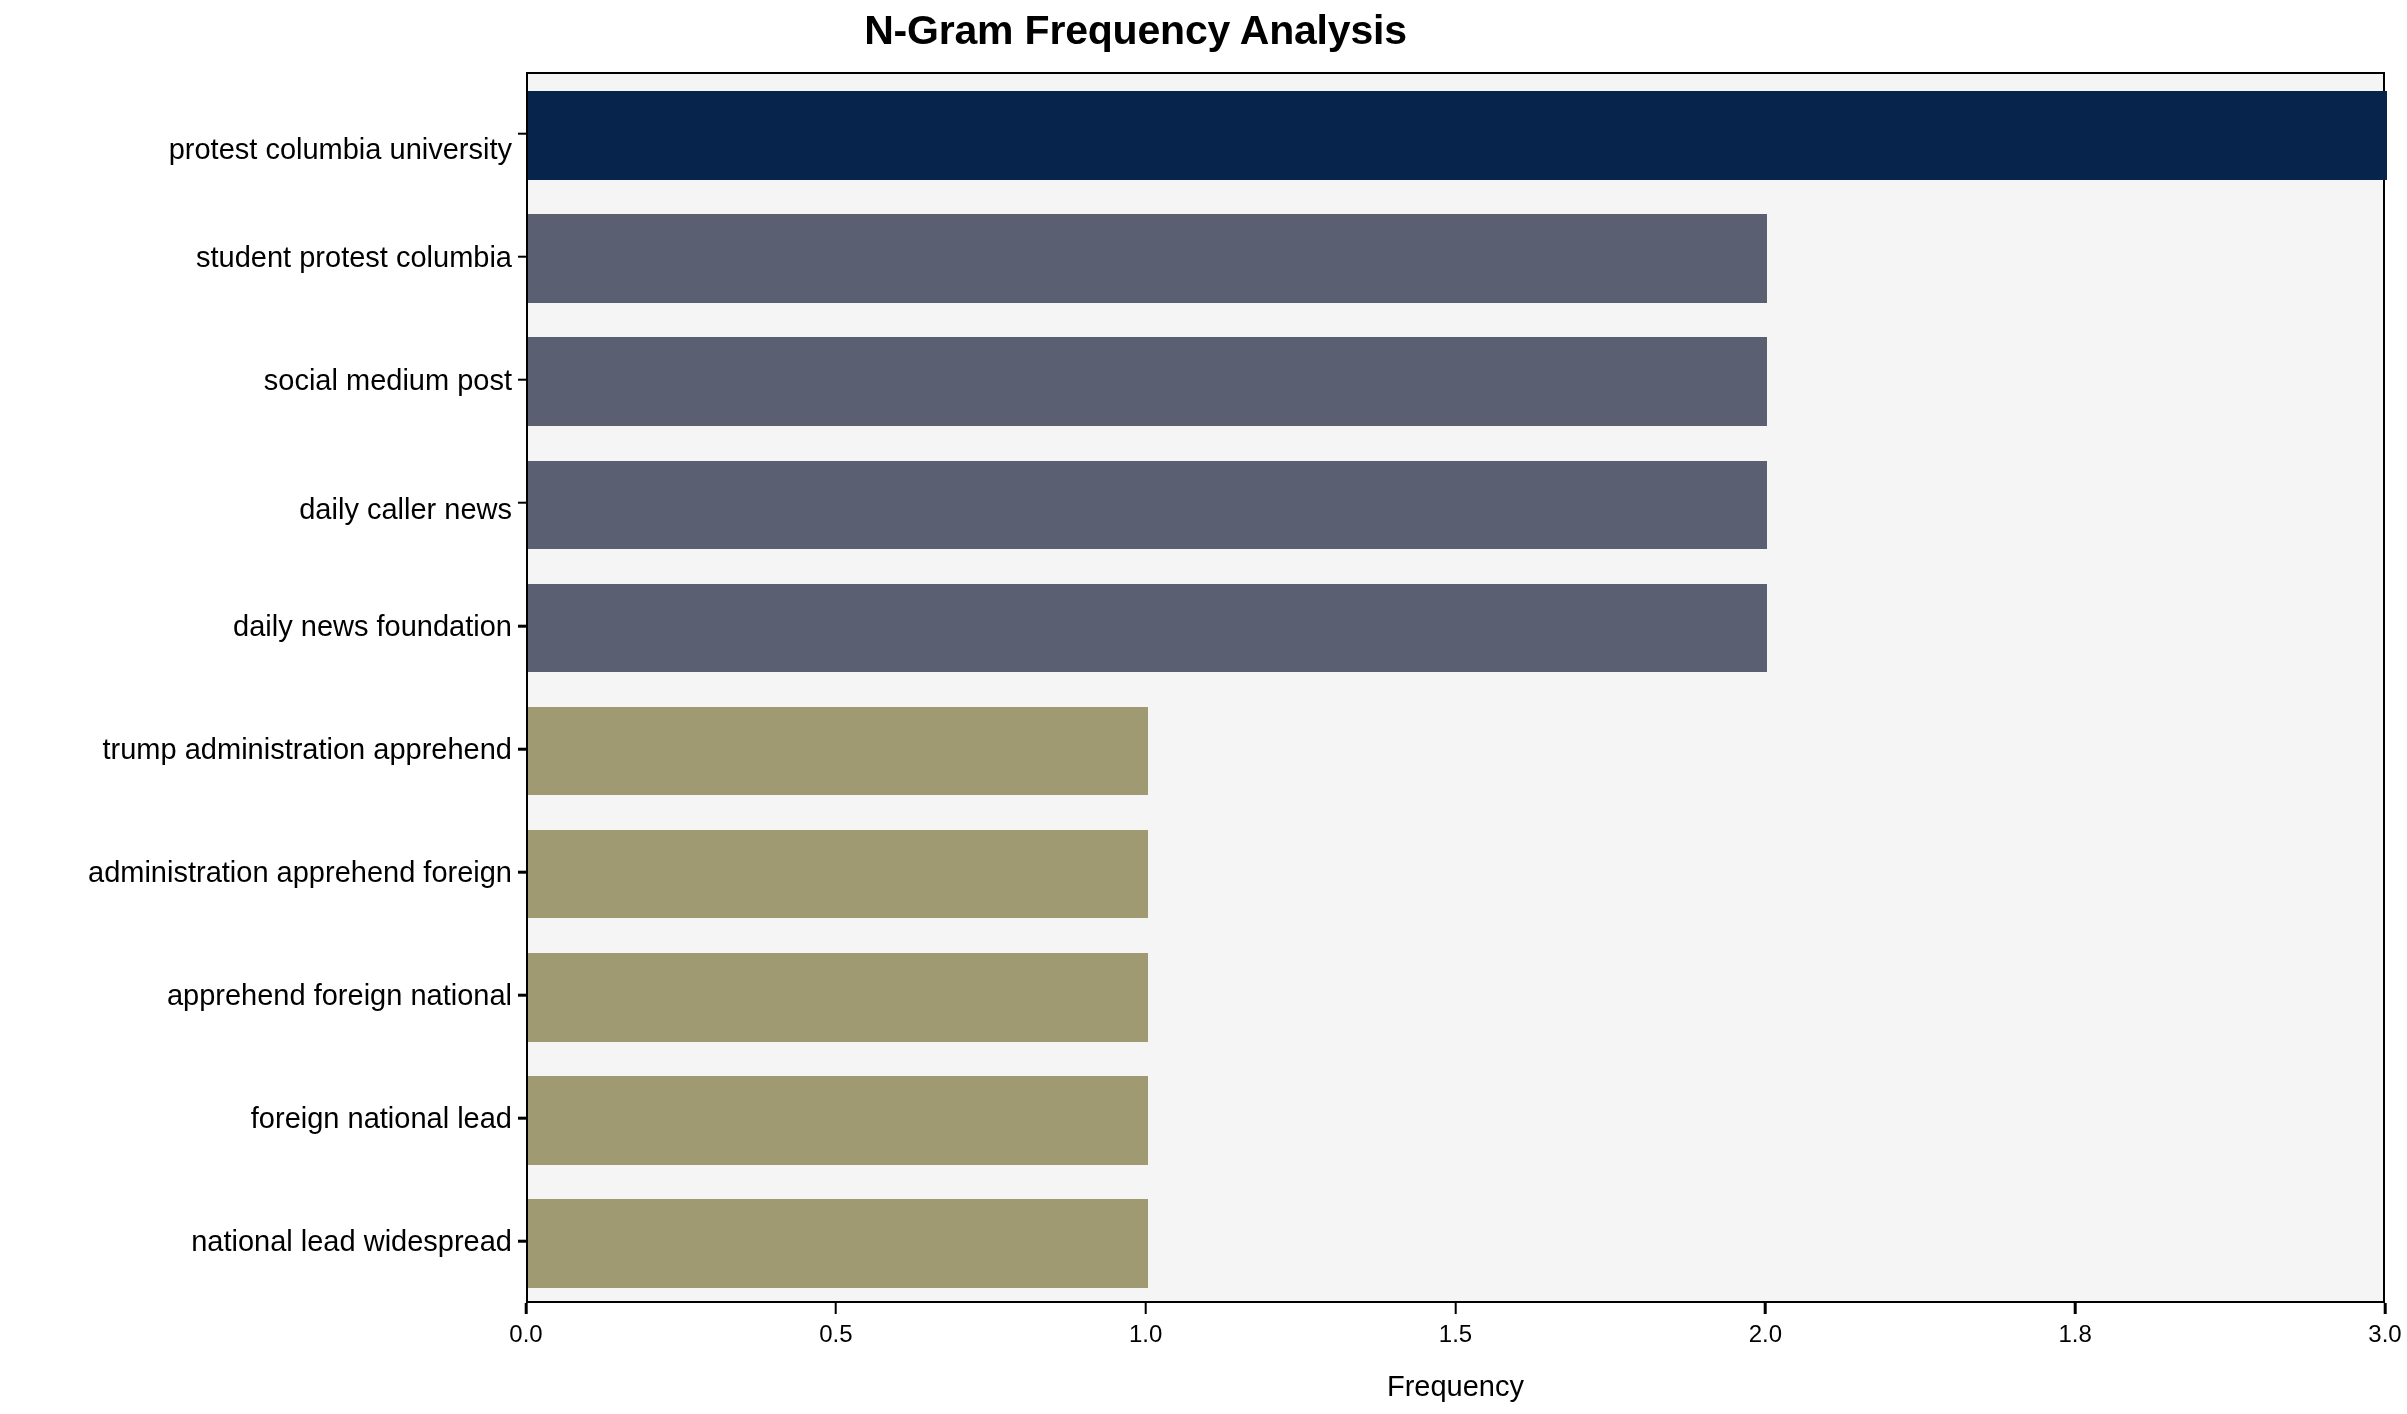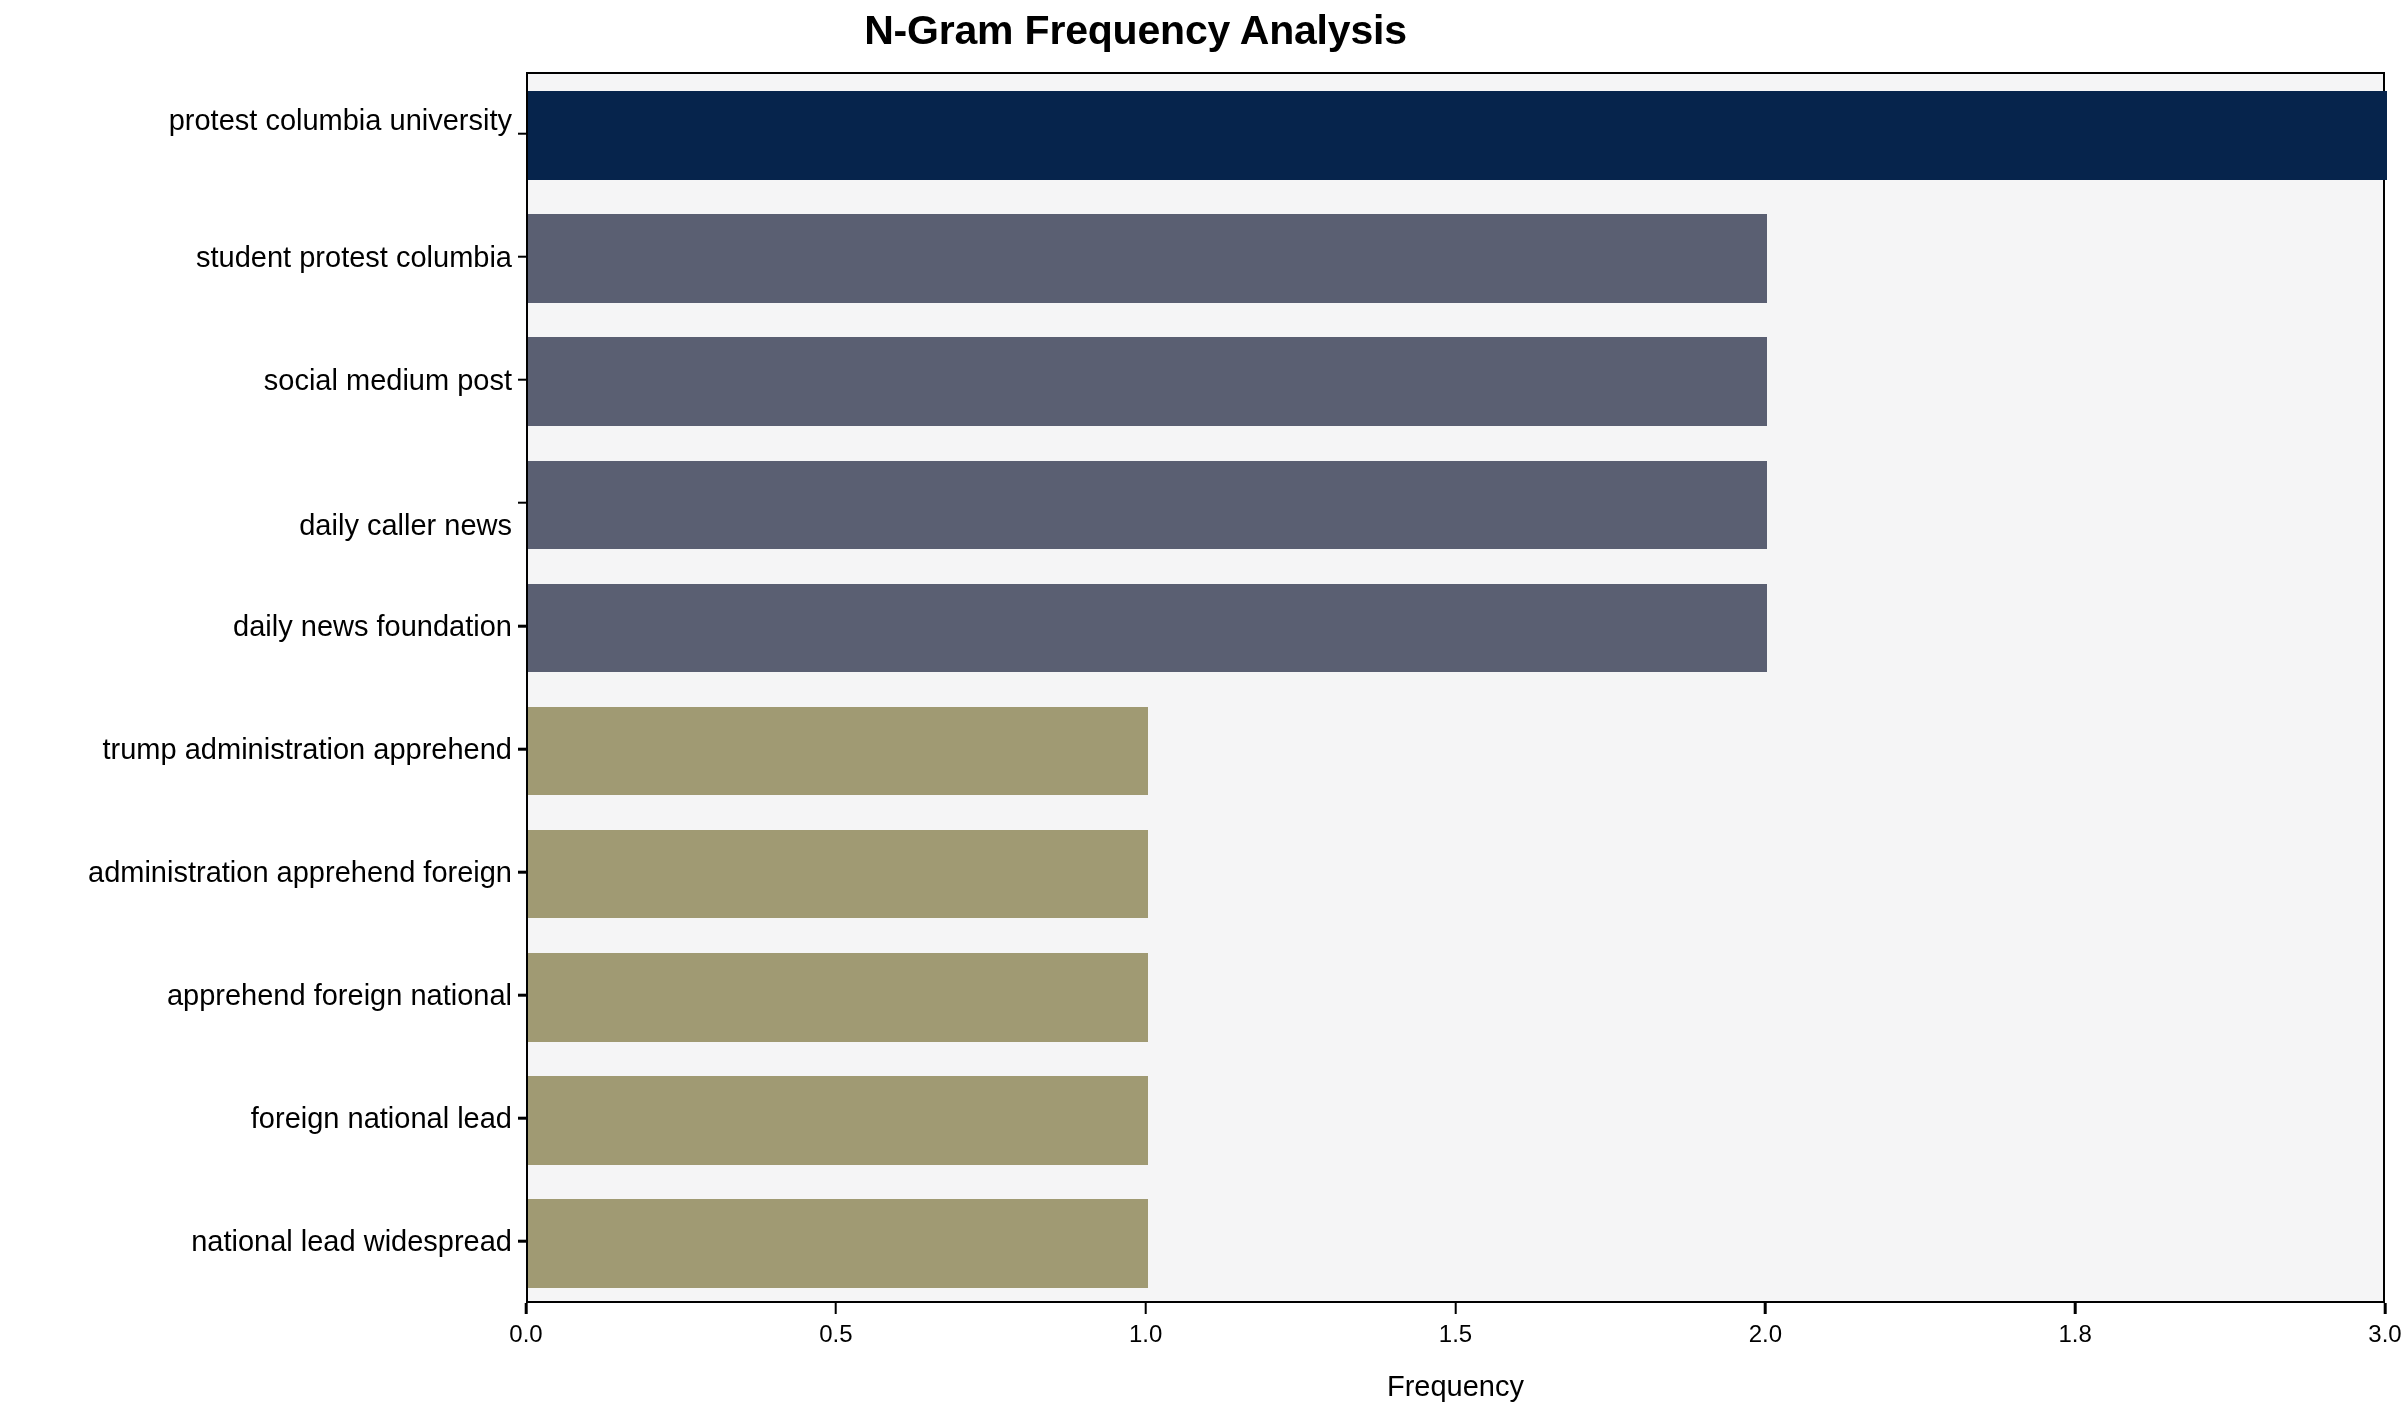--- a/index.html
+++ b/index.html
@@ -159,27 +159,27 @@
         <div class="bar-row" style="top: 1002.03px; height: 88.632px;">
           <div class="bar" style="width: 619.667px; background: rgb(160, 154, 115);"></div>
         </div>
         <div class="bar-row" style="top: 1125.13px; height: 88.632px;">
           <div class="bar" style="width: 619.667px; background: rgb(160, 154, 115);"></div>
         </div>
       </div>
   </div>
 
   <div id="y-axis">
-      <div class="ytick-wrap" style="top: 120px;">protest columbia university</div>
+      <div class="ytick-wrap" style="top: 149px;">protest columbia university</div>
       <div class="ytick-mark" style="top: 133.55px;"></div>
       <div class="ytick-wrap" style="top: 256.65px;">student protest columbia</div>
       <div class="ytick-mark" style="top: 256.65px;"></div>
       <div class="ytick-wrap" style="top: 379.75px;">social medium post</div>
       <div class="ytick-mark" style="top: 379.75px;"></div>
-      <div class="ytick-wrap" style="top: 525px;">daily caller news</div>
+      <div class="ytick-wrap" style="top: 509px;">daily caller news</div>
       <div class="ytick-mark" style="top: 502.85px;"></div>
       <div class="ytick-wrap" style="top: 625.95px;">daily news foundation</div>
       <div class="ytick-mark" style="top: 625.95px;"></div>
       <div class="ytick-wrap" style="top: 749.05px;">trump administration apprehend</div>
       <div class="ytick-mark" style="top: 749.05px;"></div>
       <div class="ytick-wrap" style="top: 872.15px;">administration apprehend foreign</div>
       <div class="ytick-mark" style="top: 872.15px;"></div>
       <div class="ytick-wrap" style="top: 995.25px;">apprehend foreign national</div>
       <div class="ytick-mark" style="top: 995.25px;"></div>
       <div class="ytick-wrap" style="top: 1118.35px;">foreign national lead</div>

